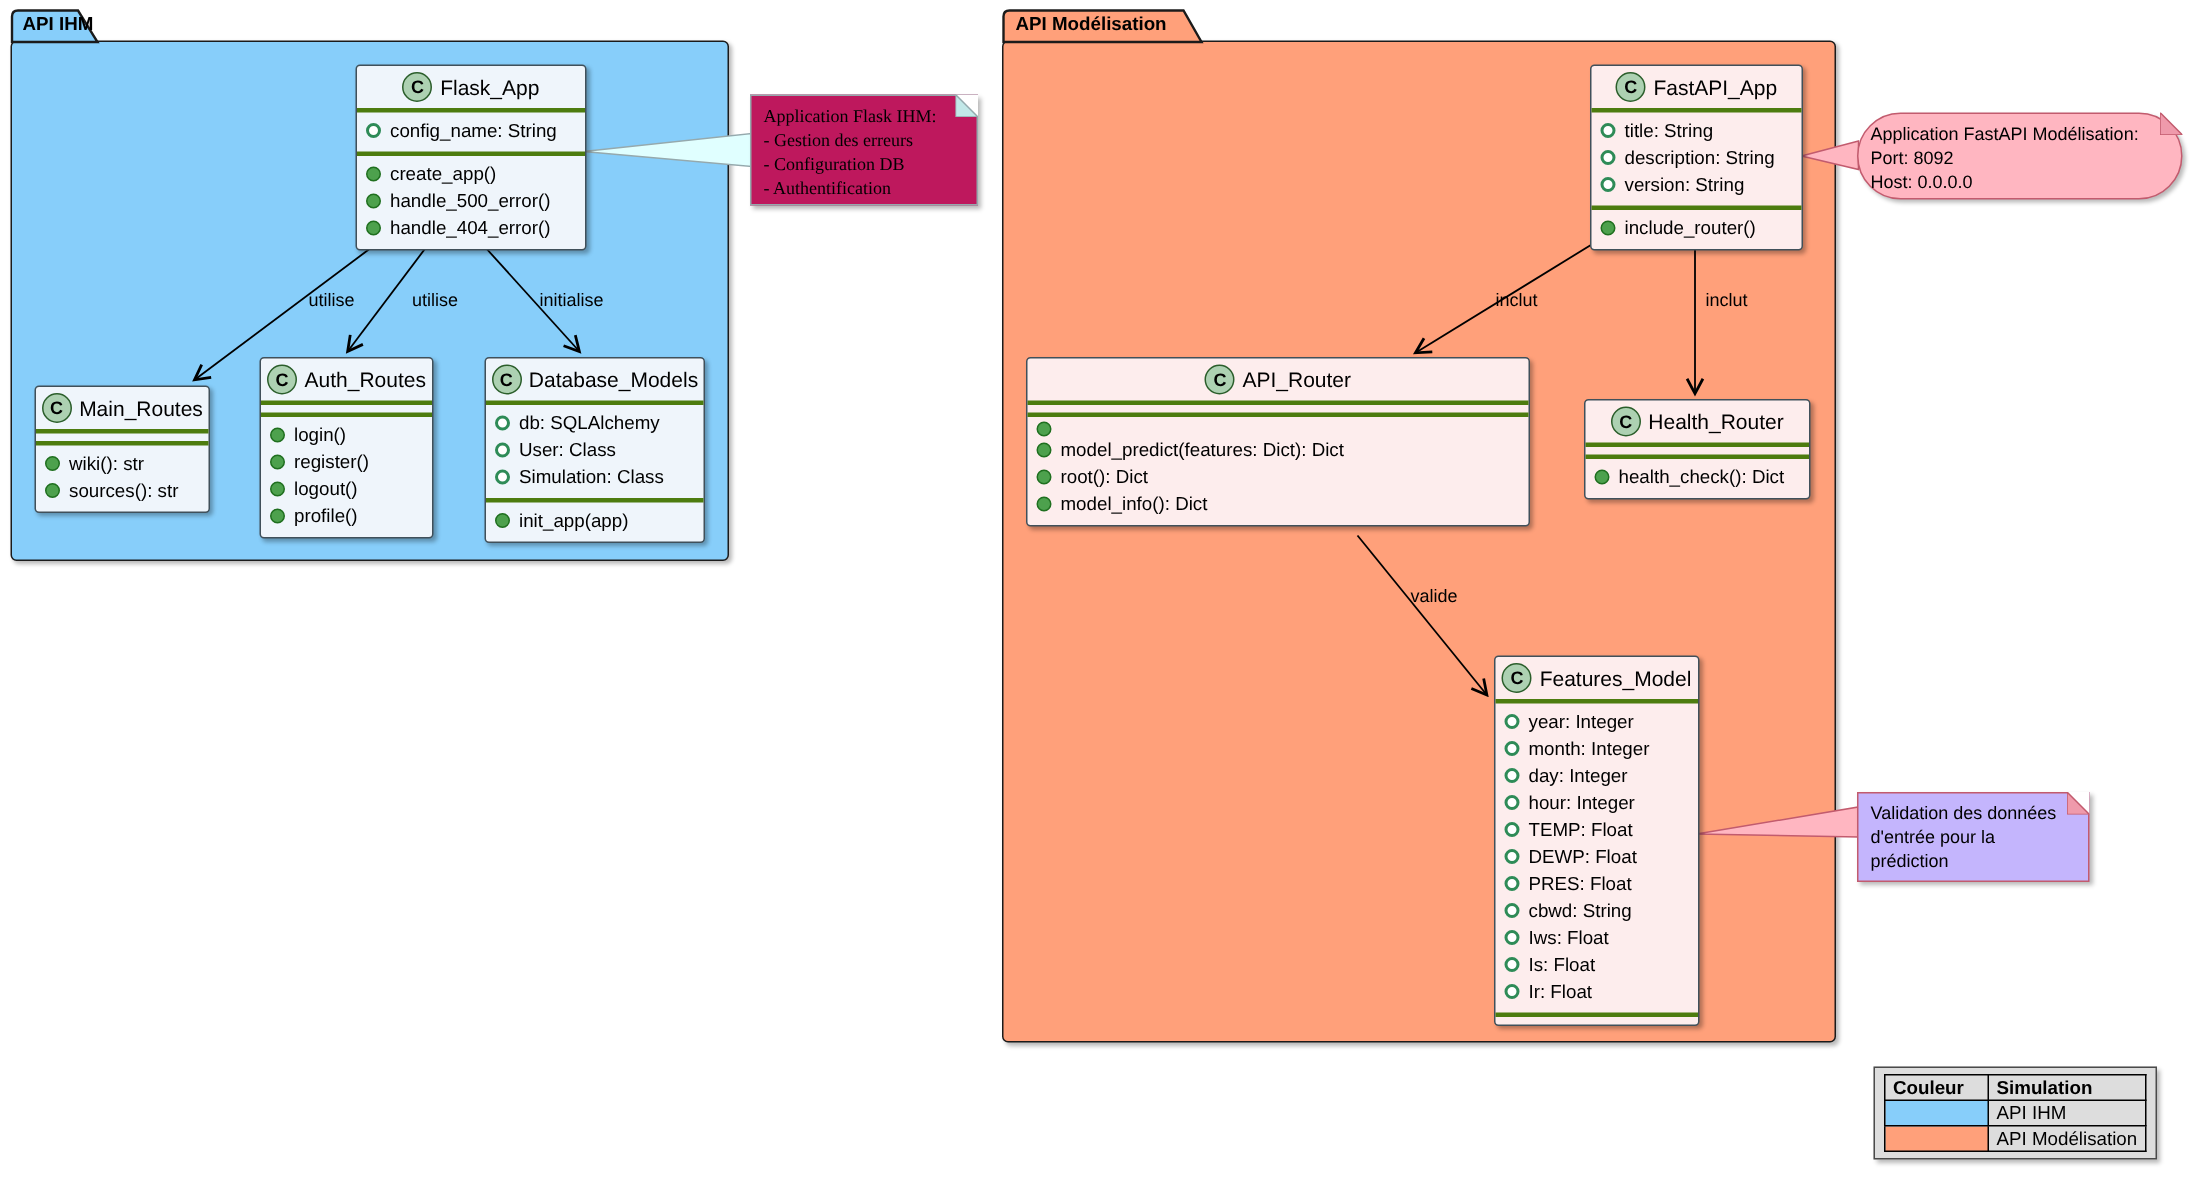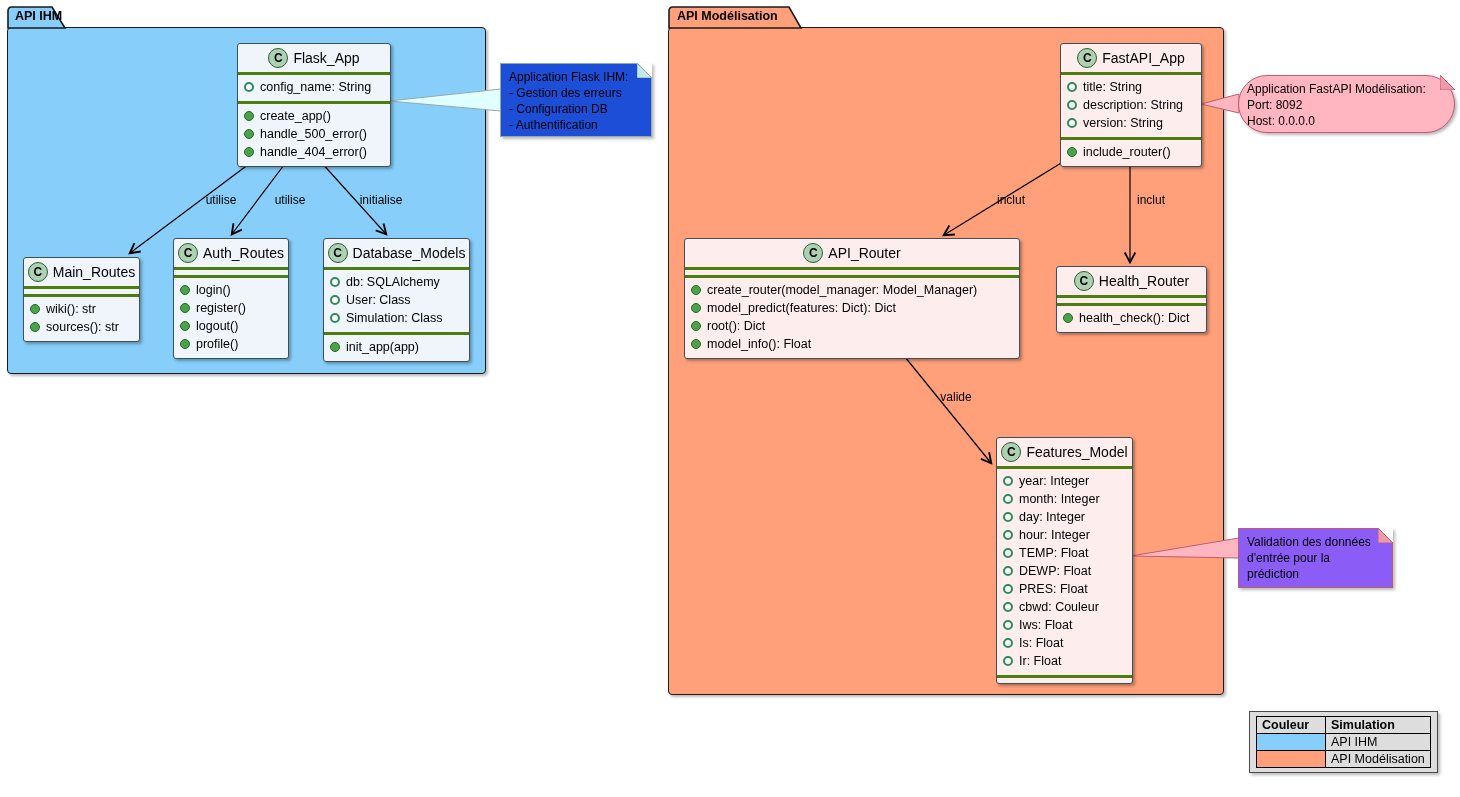--- a/index.html
+++ b/index.html
@@ -221,33 +221,32 @@
     </div>
   <div class="uml-class" id="cls-router" style="background-color: rgb(253, 237, 237);">
       <div class="uml-head">
         <div class="c-circle" style="background: rgb(173, 209, 178); border: 1px solid rgb(43, 94, 43);">C</div>
         <div class="c-name">API_Router</div>
       </div>
       <div class="sect attrs empty"></div>
       <div class="sect methods">
         <div class="member">
           <div class="mi method"></div>
-          <div class="txt">create_router(model_manager: Model_Manager)</div>
         </div>
         <div class="member">
           <div class="mi method"></div>
           <div class="txt">model_predict(features: Dict): Dict</div>
         </div>
         <div class="member">
           <div class="mi method"></div>
           <div class="txt">root(): Dict</div>
         </div>
         <div class="member">
           <div class="mi method"></div>
-          <div class="txt">model_info(): Float</div>
+          <div class="txt">model_info(): Dict</div>
         </div>
       </div>
     </div>
   <div class="uml-class" id="cls-health" style="background-color: rgb(253, 237, 237);">
       <div class="uml-head">
         <div class="c-circle" style="background: rgb(173, 209, 178); border: 1px solid rgb(43, 94, 43);">C</div>
         <div class="c-name">Health_Router</div>
       </div>
       <div class="sect attrs empty"></div>
       <div class="sect methods">
@@ -286,60 +285,60 @@
         <div class="member">
           <div class="mi field"></div>
           <div class="txt">DEWP: Float</div>
         </div>
         <div class="member">
           <div class="mi field"></div>
           <div class="txt">PRES: Float</div>
         </div>
         <div class="member">
           <div class="mi field"></div>
-          <div class="txt">cbwd: Couleur</div>
+          <div class="txt">cbwd: String</div>
         </div>
         <div class="member">
           <div class="mi field"></div>
           <div class="txt">Iws: Float</div>
         </div>
         <div class="member">
           <div class="mi field"></div>
           <div class="txt">Is: Float</div>
         </div>
         <div class="member">
           <div class="mi field"></div>
           <div class="txt">Ir: Float</div>
         </div>
       </div>
       <div class="sect methods empty"></div>
     </div>
 
-  <div class="note" id="note-flask" style="border: 1px solid rgb(149, 169, 173); background-color: #1d4ed8;">
+  <div class="note" id="note-flask" style="border: 1px solid rgb(149, 169, 173); background-color: #be185d; font-family: Liberation Serif, serif;">
     <div class="note-text">Application Flask IHM:
 - Gestion des erreurs
 - Configuration DB
 - Authentification</div>
     <svg class="fold" width="15" height="15">
       <path d="M0 0 L15 15 L15 0 Z" fill="#ffffff"></path>
       <path d="M0 0 L15 15 L0 15 Z" stroke="#95A9AD" stroke-width="1" fill="#C2E8E8"></path>
     </svg>
   </div>
 
   <div class="note" id="note-fastapi" style="border: 1px solid rgb(194, 91, 110); background-color: rgb(255, 182, 193);">
     <div class="note-text">Application FastAPI Modélisation:
 Port: 8092
 Host: 0.0.0.0</div>
     <svg class="fold" width="15" height="15">
       <path d="M0 0 L15 15 L15 0 Z" fill="#ffffff"></path>
       <path d="M0 0 L15 15 L0 15 Z" stroke="#C25B6E" stroke-width="1" fill="#EF9AAB"></path>
     </svg>
   </div>
 
-  <div class="note" id="note-features" style="border: 1px solid rgb(194, 91, 110); background-color: #8b5cf6;">
+  <div class="note" id="note-features" style="border: 1px solid rgb(194, 91, 110); background-color: #c4b5fd;">
     <div class="note-text">Validation des données
 d'entrée pour la
 prédiction</div>
     <svg class="fold" width="15" height="15">
       <path d="M0 0 L15 15 L15 0 Z" fill="#ffffff"></path>
       <path d="M0 0 L15 15 L0 15 Z" stroke="#C25B6E" stroke-width="1" fill="#EF9AAB"></path>
     </svg>
   </div>
 
   <div class="legend" style="background-color: rgb(221, 221, 221);">

